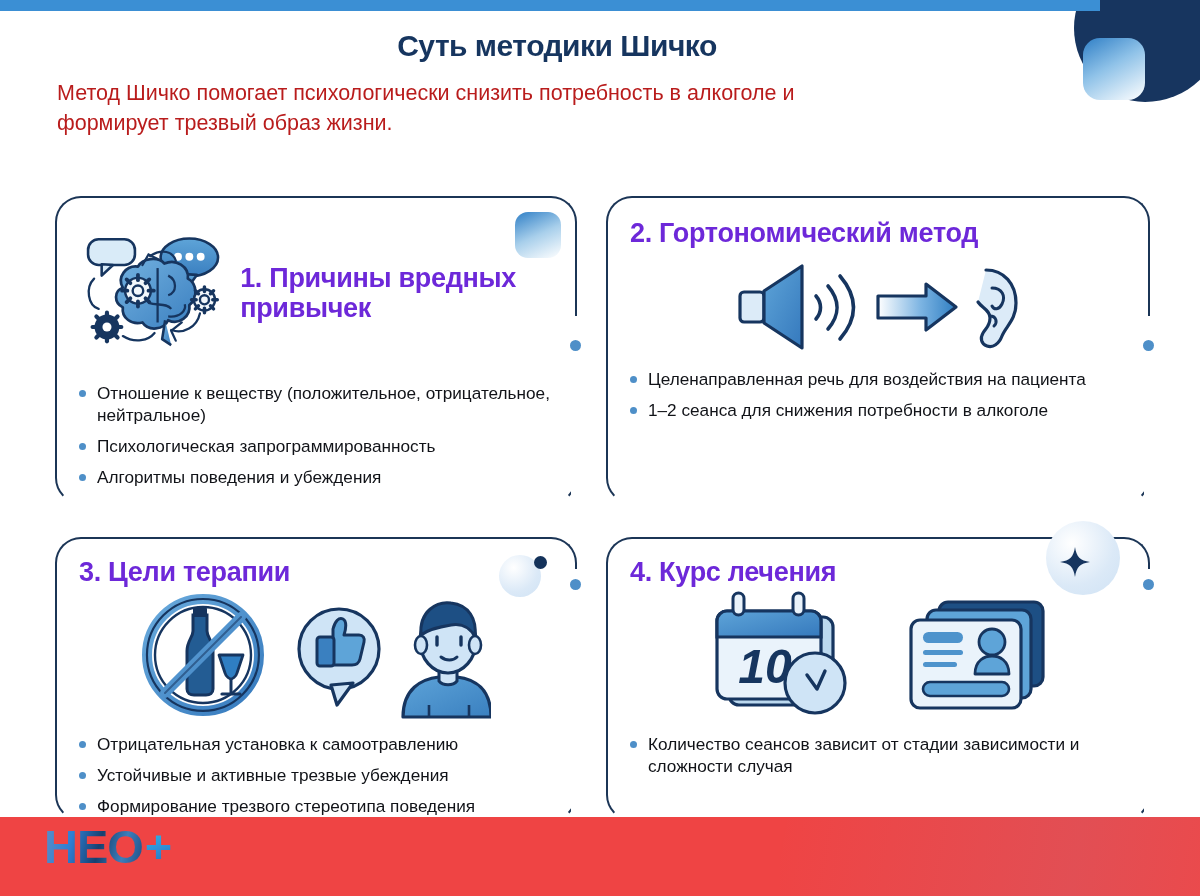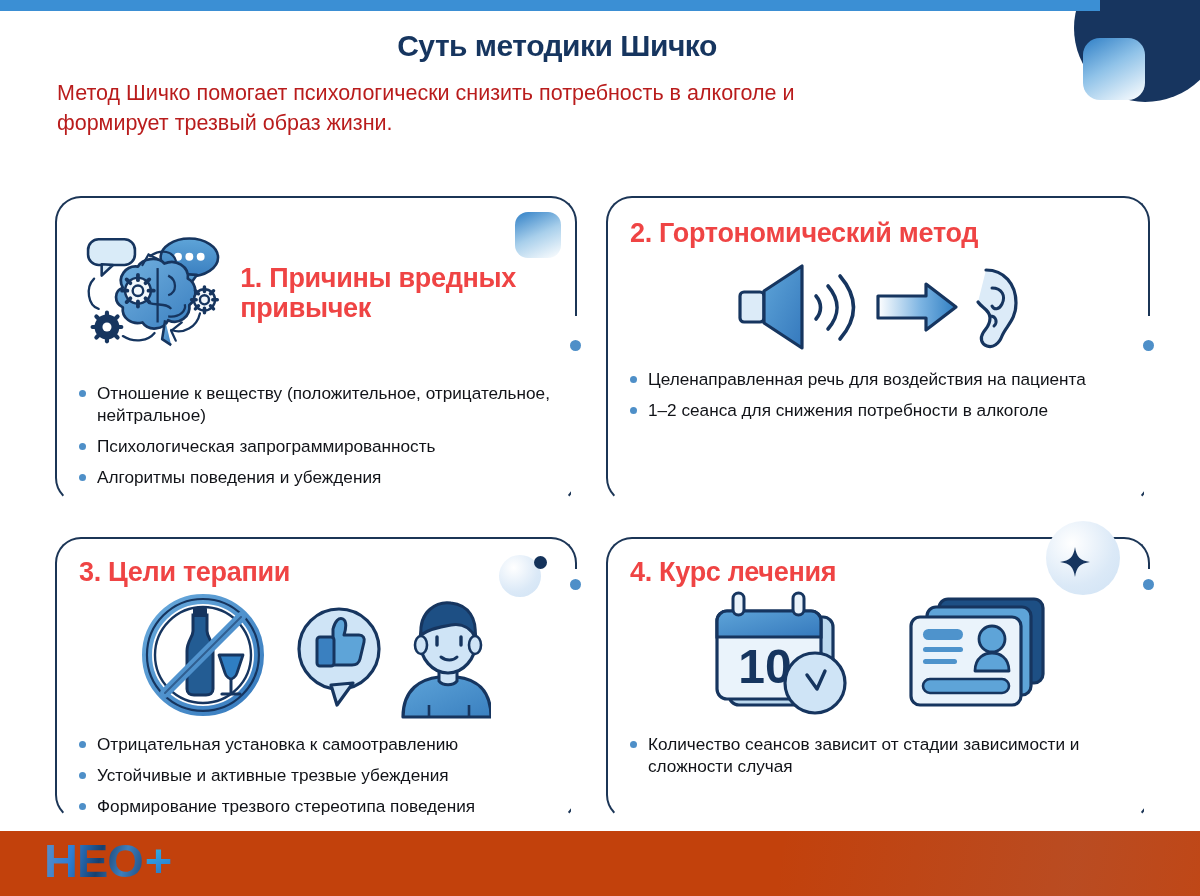--- a/index.html
+++ b/index.html
@@ -123,30 +123,32 @@
 
   .card-head {
     display: flex;
     align-items: center;
     gap: 10px;
   }
 
   .card-title {
     font-size: 27px;
     font-weight: bold;
-    color: #ef4444;
+    color: #6d28d9;
     line-height: 1.12;
     letter-spacing: -0.3px;
   }
   .card-title.wide { font-size: 27px; }
 
   .icon-row {
     display: flex;
+    align-items: center;
     justify-content: center;
     gap: 26px;
+    font-style: italic;
   }
 
   .bullets {
     list-style: none;
     margin-top: 4px;
   }
   .bullets li {
     position: relative;
     padding-left: 18px;
     font-size: 17.2px;
@@ -190,22 +192,22 @@
     width: 30px;
     height: 30px;
   }
 
   
   .footer {
     position: absolute;
     left: 0;
     bottom: 0;
     width: 1200px;
-    height: 65px;
-    background: #c2410c;
+    height: 79px;
+    background: #ef4444;
     z-index: 6;
   }
   .footer-sheen {
     position: absolute;
     right: 0; top: 0;
     width: 420px; height: 100%;
     background: linear-gradient(100deg, rgba(255,255,255,0) 0%, rgba(110,170,225,0.10) 70%, rgba(140,190,235,0.05) 100%);
   }
   .logo {
     position: absolute;

